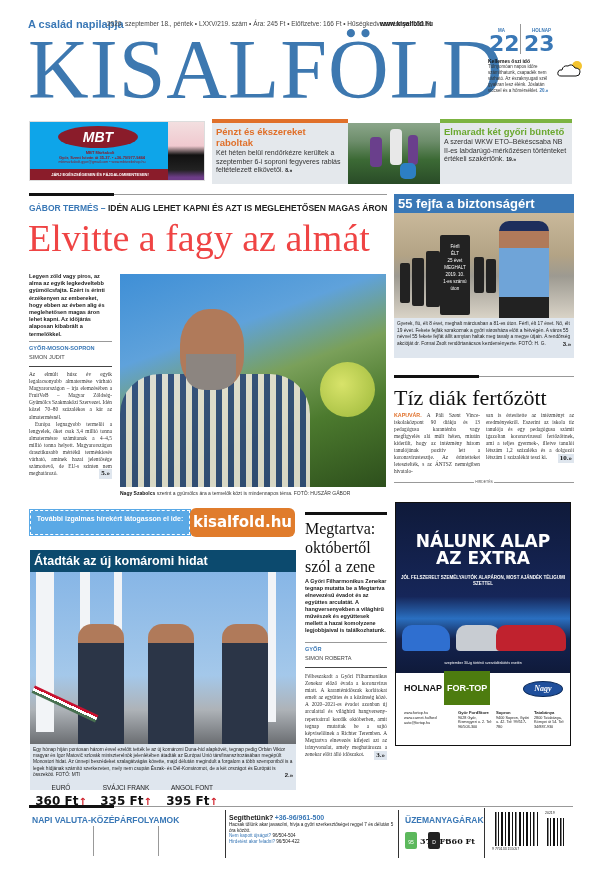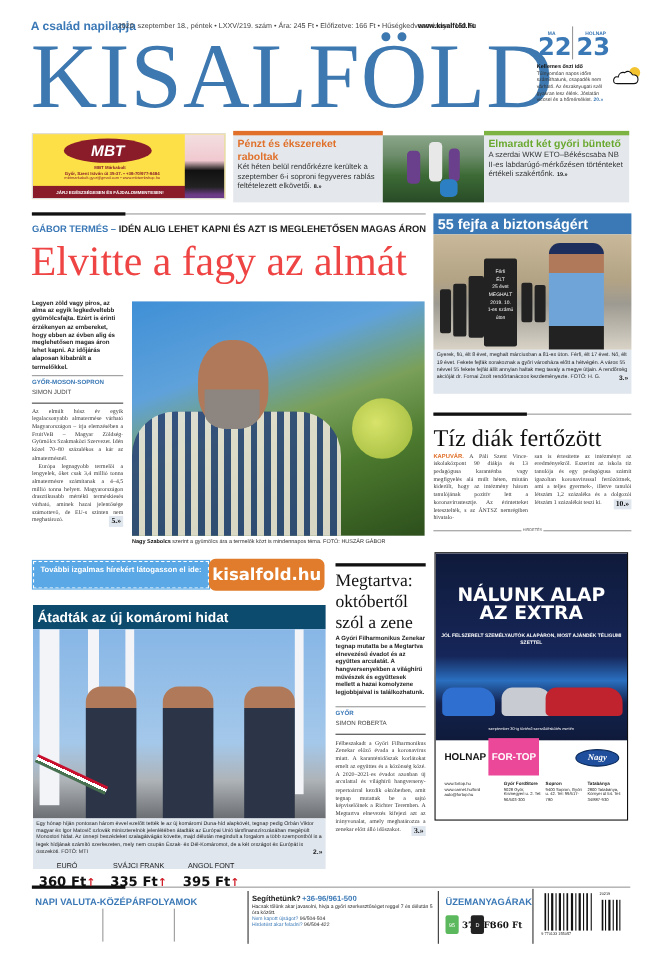--- a/index.html
+++ b/index.html
@@ -12,21 +12,21 @@
   .logo { left: 28px; top: 30px; font-family: "Liberation Serif", serif; font-size: 84px; color: #3d78b0; letter-spacing: 1px; line-height: 80px; }
   .weather { left: 488px; top: 22px; width: 110px; }
   .wx-lbl { font-size: 4.5px; color: #3a78b6; font-weight: bold; position: absolute; top: 6px; }
   .wx-num { font-family: "DejaVu Sans", sans-serif; font-weight: bold; font-size: 22px; color: #3a78b6; position: absolute; top: 11px; line-height: 22px; }
   .wx-div { position: absolute; left: 32px; top: 2px; width: 1px; height: 30px; background: #999; }
   .wx-title { position: absolute; top: 36px; left: 0; font-size: 5px; font-weight: bold; color: #111; }
   .wx-text { position: absolute; top: 42px; left: 0; width: 70px; font-size: 4.5px; line-height: 6px; color: #333; }
   .wx-cloud { position: absolute; left: 68px; top: 38px; width: 28px; height: 18px; }
 
   
-  .mbt-ad { left: 29px; top: 121px; width: 176px; height: 60px; border: 1px solid #ddd; background: #fde047; overflow: hidden; }
+  .mbt-ad { left: 29px; top: 121px; width: 176px; height: 60px; border: 1px solid #ddd; background: #0ea5e9; overflow: hidden; }
   .mbt-oval { position: absolute; left: 28px; top: 4px; width: 80px; height: 22px; border-radius: 50%; background: #8a1c2a; color: #fff; font-weight: bold; font-style: italic; font-size: 14px; text-align: center; line-height: 22px; }
   .mbt-name { position: absolute; left: 0; width: 140px; top: 28px; text-align: center; font-size: 4px; font-weight: bold; color: #8a1c2a; }
   .mbt-addr { position: absolute; left: 2px; width: 140px; top: 33px; text-align: center; font-size: 4px; font-weight: bold; color: #8a1c2a; }
   .mbt-mail { position: absolute; left: 2px; width: 140px; top: 38px; text-align: center; font-size: 3.6px; color: #8a1c2a; }
   .mbt-bar { position: absolute; left: 0; top: 47px; width: 140px; height: 11px; background: #8a1c2a; color: #fff; font-size: 4px; font-weight: bold; text-align: center; line-height: 11px; }
   .mbt-photo { position: absolute; right: 0; top: 0; width: 36px; height: 60px; background: linear-gradient(180deg,#f3dfe0 0%,#f0c9cf 40%,#111 55%,#222 80%,#6d3c88 92%); }
 
   .teaser1 { left: 212px; top: 119px; width: 136px; height: 65px; background: #e4e8ec; border-top: 4px solid #e0702a; padding: 3px 4px; }
   .teaser1 .t-title { font-weight: bold; font-size: 9.5px; color: #e0702a; line-height: 11px; }
   .teaser1 .t-body { font-size: 7px; line-height: 8.5px; color: #333; margin-top: 1px; }
@@ -92,21 +92,21 @@
   .music-body { left: 305px; top: 673px; width: 82px; font-family: "Liberation Serif", serif; font-size: 5.3px; line-height: 7.1px; color: #333; text-align: justify; }
 
   
   .ford-ad { left: 395px; top: 502px; width: 176px; height: 244px; border: 1px solid #111; overflow: hidden; }
   .ford-top { position:absolute; left:0; top:0; width:100%; height: 170px; background: linear-gradient(180deg,#0f1a3a 0%,#162659 55%,#2a6fc0 68%,#14234f 80%,#0f1a3a 100%); }
   .ford-h1 { position:absolute; left:0; width:100%; top: 30px; text-align:center; color:#fff; font-weight: bold; font-size: 17px; line-height: 17px; font-family: "DejaVu Sans", sans-serif; }
   .ford-sub { position:absolute; left:0; width:100%; top: 72px; text-align:center; color:#fff; font-size: 4.5px; font-weight: bold; line-height: 6px; }
   .ford-car { position:absolute; bottom: 22px; height: 26px; border-radius: 10px 14px 4px 4px; }
   .ford-note { position:absolute; left:0; width:100%; top: 158px; text-align:center; color:#fff; font-size: 3.6px; }
   .carnet { position:absolute; left: 8px; top: 180px; font-weight: bold; font-size: 9px; color: #111; }
-  .carnet .fortop { background: #ec4899; color:#fff; padding: 12px 3px; margin-left: 2px; }
+  .carnet .fortop { background: #4d7c0f; color:#fff; padding: 12px 3px; margin-left: 2px; }
   .ford-oval { position:absolute; left: 127px; top: 178px; width: 40px; height: 16px; border-radius: 50%; background: #1f4f9c; border: 1px solid #0b2a5a; color:#fff; font-style: italic; font-weight: bold; font-size: 8px; text-align: center; line-height: 14px; font-family: "Liberation Serif", serif; }
   .ford-contacts { position:absolute; left: 8px; top: 208px; font-size: 3.8px; line-height: 5px; color:#222; width: 50px; }
   .ford-loc { position:absolute; top: 208px; font-size: 3.8px; line-height: 4.6px; color: #222; width: 36px; }
   .ford-loc b { display:block; font-size: 4.2px; }
 
   
   .fx-title { left: 32px; top: 815px; font-weight: bold; font-size: 8.5px; color: #3a78b6; }
   .fx-cell { top: 784px; width: 62px; text-align: center; }
   .fx-lbl { font-size: 6.5px; color: #222; }
   .fx-val { font-family: "DejaVu Sans", sans-serif; font-weight: bold; font-size: 12px; color: #111; margin-top: 3px; }

